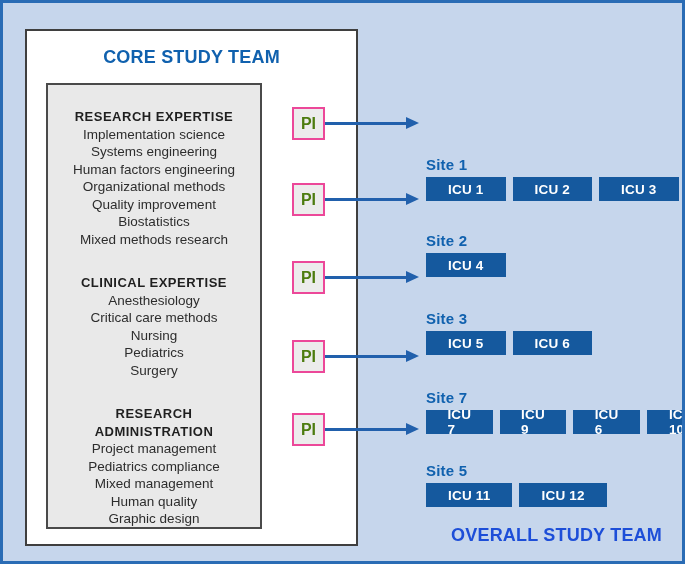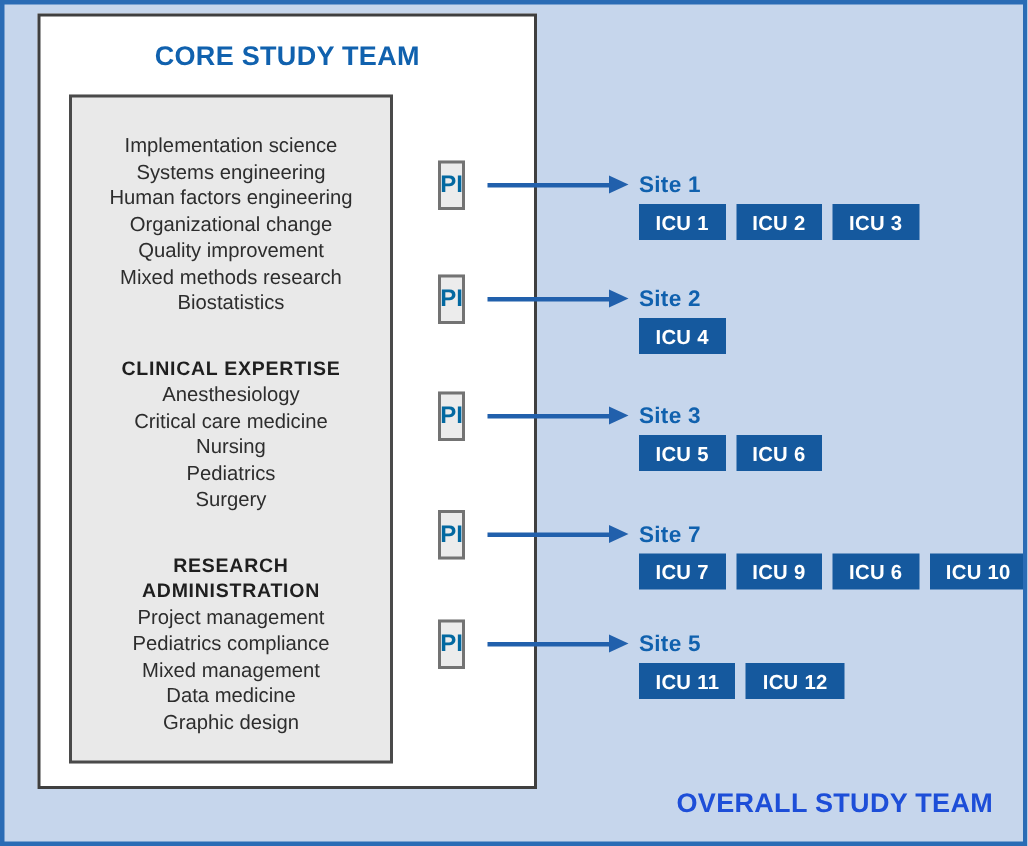--- a/index.html
+++ b/index.html
@@ -6,98 +6,99 @@
   .canvas{
     position:relative;
     width:685px;height:564px;
     box-sizing:border-box;
     background:#c6d6ec;
     border:3px solid #2a6cb5;
     font-family:"Liberation Sans",sans-serif;
     overflow:hidden;
   }
   .white-box{
-    position:absolute;left:22px;top:6px;width:333px;height:517px;
+    position:absolute;left:22px;top:26px;width:333px;height:517px;
     box-sizing:border-box;background:#ffffff;border:2px solid #3f3f3f;
   }
   .core-title{
     position:absolute;left:0;top:16px;width:100%;
     text-align:center;font-size:18px;font-weight:bold;
     color:#1061ae;letter-spacing:.2px;
   }
   .gray-box{
     position:absolute;left:19px;top:52px;width:216px;height:446px;
     box-sizing:border-box;background:#e9e9e9;border:2px solid #4a4a4a;
     text-align:center;padding-top:23px;
     font-size:13.5px;line-height:17.5px;color:#2d2d2d;
   }
   .section{margin-bottom:26px;}
   .section-heading{
     font-weight:bold;color:#1f1f1f;letter-spacing:.5px;
     max-width:180px;margin:0 auto;font-size:13px;
   }
   .row{position:absolute;left:0;width:685px;height:33px;}
   .pi-box{
-    position:absolute;left:289px;top:0;width:18px;height:33px;
-    box-sizing:border-box;background:#ececec;border:2px solid #737373;
-    color:#0369a1;font-weight:bold;font-size:16px;
+    position:absolute;left:289px;top:0;width:33px;height:33px;
+    box-sizing:border-box;background:#ececec;border:2px solid #ec4899;
+    color:#4d7c0f;font-weight:bold;font-size:16px;
     display:flex;align-items:center;justify-content:center;
   }
   .arrow-line{position:absolute;left:322px;top:15px;width:84px;height:3px;background:#2160ac;}
   .arrow-head{
     position:absolute;left:403px;top:10px;width:0;height:0;
     border-left:13px solid #2160ac;border-top:6.5px solid transparent;border-bottom:6.5px solid transparent;
   }
   .site-group{position:absolute;left:423px;top:7px;}
-  .site-name{font-size:15px;font-weight:bold;color:#1061ae;line-height:19px;letter-spacing:.2px;}
+  .site-name{font-size:15px;font-weight:bold;color:#1061ae;line-height:19px;letter-spacing:.2px;margin-top:41px;}
   .icu-row{display:flex;gap:7px;margin-top:3px;}
   .icu-badge{
-    box-sizing:border-box;height:24px;min-width:57px;padding:0 11px;
+    box-sizing:border-box;height:24px;min-width:57px;padding:0 22px;
     background:#15599e;color:#ffffff;font-weight:bold;font-size:13.5px;
     display:flex;align-items:center;justify-content:center;letter-spacing:.2px;
   }
   .overall-label{
     position:absolute;right:20px;top:522px;
     font-size:18px;font-weight:bold;color:#1d4ed8;letter-spacing:.2px;
   }
 </style>
 </head>
 <body>
 
 <div class="canvas">
 
   <div class="white-box">
     <div class="core-title">CORE STUDY TEAM</div>
 
     <div class="gray-box">
       <div class="section">
+        <div class="section-heading">RESEARCH EXPERTISE</div>
         <div class="section-item">Implementation science</div>
         <div class="section-item">Systems engineering</div>
         <div class="section-item">Human factors engineering</div>
-        <div class="section-item">Organizational change</div>
+        <div class="section-item">Organizational methods</div>
         <div class="section-item">Quality improvement</div>
+        <div class="section-item">Biostatistics</div>
         <div class="section-item">Mixed methods research</div>
-        <div class="section-item">Biostatistics</div>
       </div>
 
       <div class="section">
         <div class="section-heading">CLINICAL EXPERTISE</div>
         <div class="section-item">Anesthesiology</div>
-        <div class="section-item">Critical care medicine</div>
+        <div class="section-item">Critical care methods</div>
         <div class="section-item">Nursing</div>
         <div class="section-item">Pediatrics</div>
         <div class="section-item">Surgery</div>
       </div>
 
       <div class="section">
         <div class="section-heading">RESEARCH ADMINISTRATION</div>
         <div class="section-item">Project management</div>
         <div class="section-item">Pediatrics compliance</div>
         <div class="section-item">Mixed management</div>
-        <div class="section-item">Data medicine</div>
+        <div class="section-item">Human quality</div>
         <div class="section-item">Graphic design</div>
       </div>
     </div>
   </div>
 
   <div class="row" style="top:104px;">
     <div class="pi-box">PI</div>
     <div class="arrow-line"></div>
     <div class="arrow-head"></div>
     <div class="site-group">

